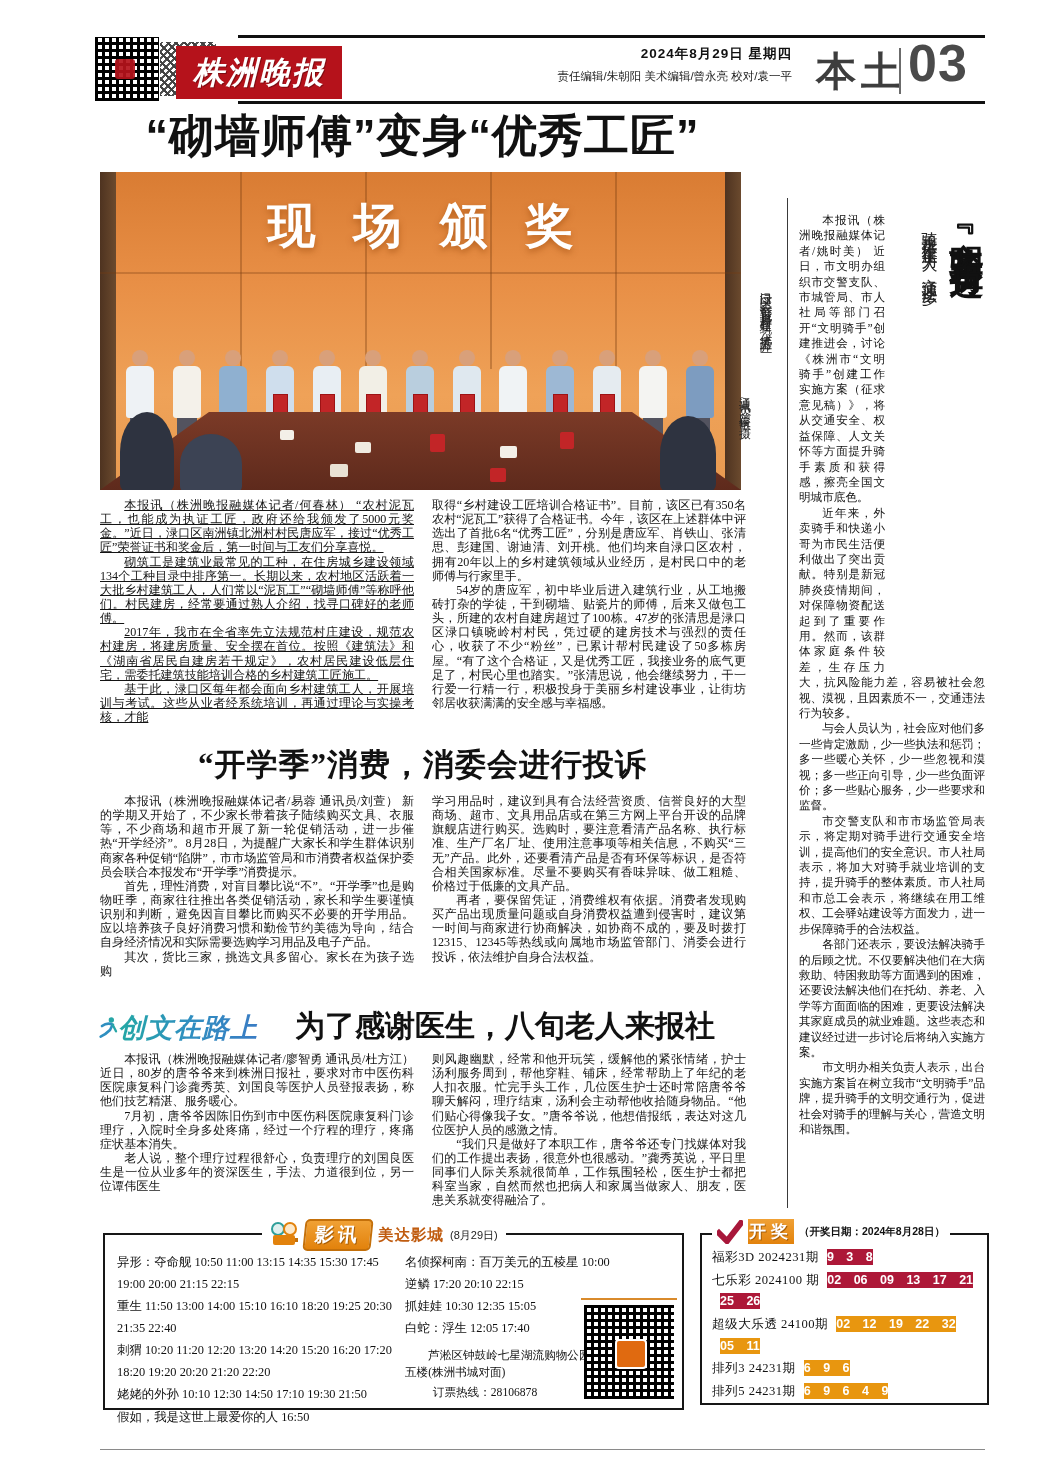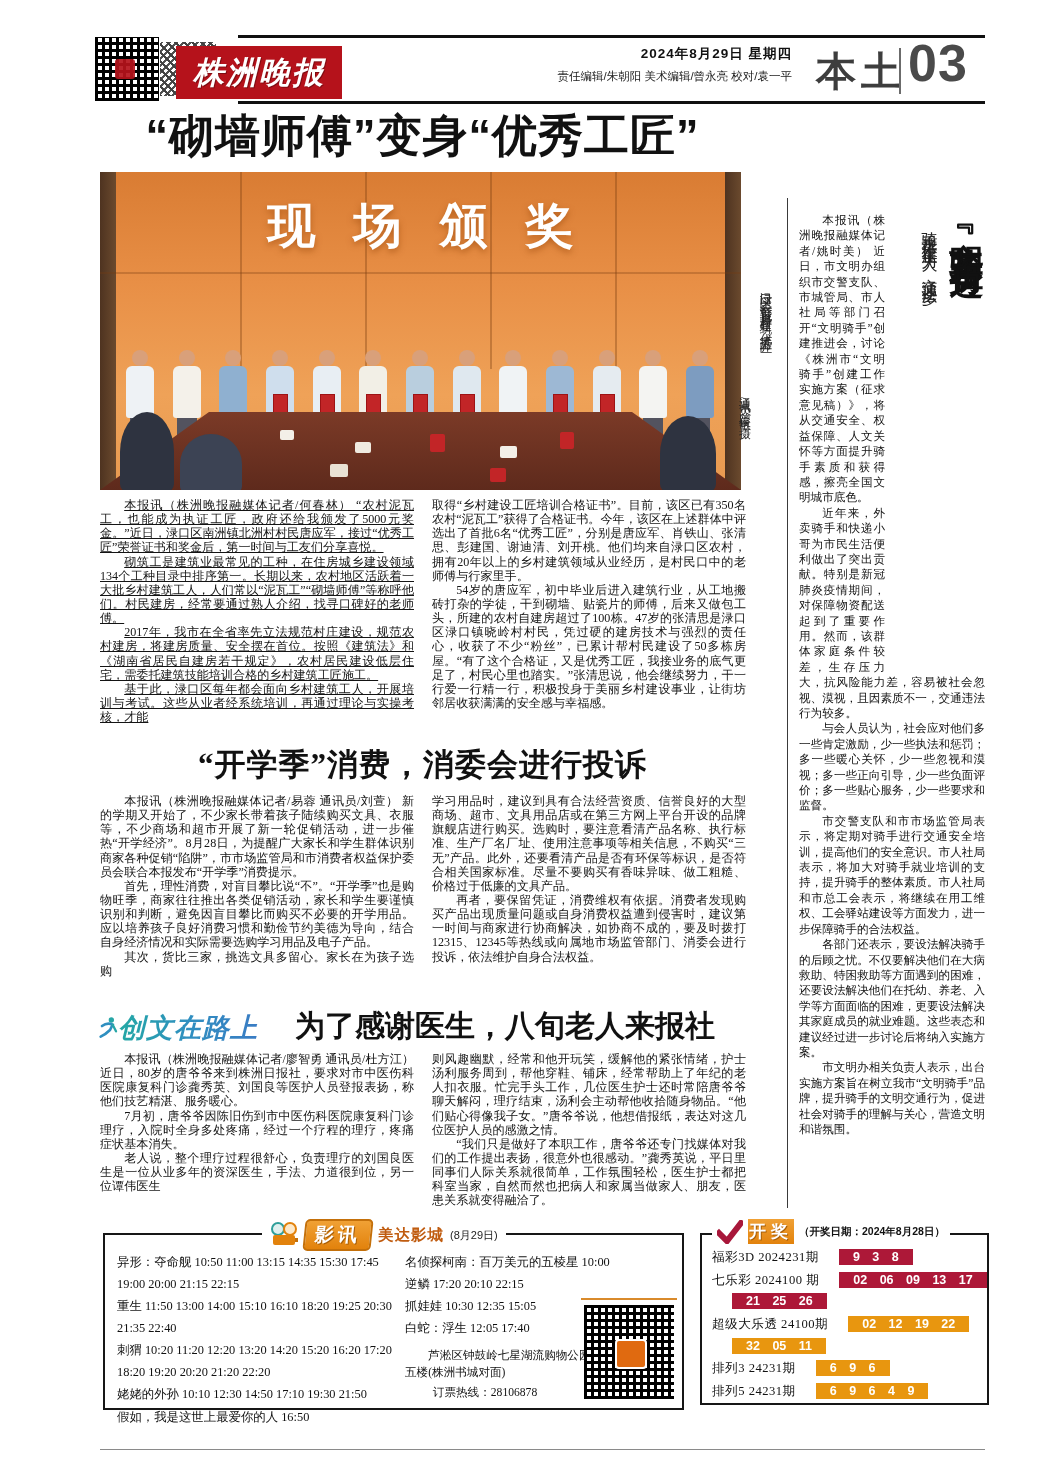--- a/index.html
+++ b/index.html
@@ -110,21 +110,21 @@
   
   .lotbox{left:700px;top:1233px;width:285px;height:168px;border:2px solid #161616;}
   .lothead{left:712px;top:1219px;display:flex;align-items:center;gap:5px;background:#fff;
       padding:0 5px;z-index:2;font-family:"Liberation Sans",sans-serif;}
   .kaijiang{background:linear-gradient(180deg,#f0a135,#e2820c);color:#fff;font-weight:bold;font-size:17px;
       padding:1px 1px;letter-spacing:5px;text-shadow:1px 1px 0 #a85e06;}
   .lotdate{font-size:10.5px;font-weight:bold;color:#111;}
   .lotrows{position:absolute;left:10px;top:12px;width:264px;font-size:12.6px;line-height:1.72;}
   .lotrow{margin:0 0 1px 0;}
   .lotname{letter-spacing:.5px;}
-  .chip{color:#fff;font-weight:bold;padding:1px 14px;margin-left:20px;word-spacing:9px;
+  .chip{color:#fff;font-weight:bold;padding:1px 0;margin-left:8px;word-spacing:9px;
       font-family:"Liberation Sans",sans-serif;font-size:12.5px;-webkit-box-decoration-break:clone;
       box-decoration-break:clone;line-height:1.55;text-align:center;}
   .footrule{left:100px;top:1449px;width:885px;height:1px;background:#8a8a8a;}
 </style>
 </head>
 <body>
 
 <div id="page">
 
   <div class="abs qr">

